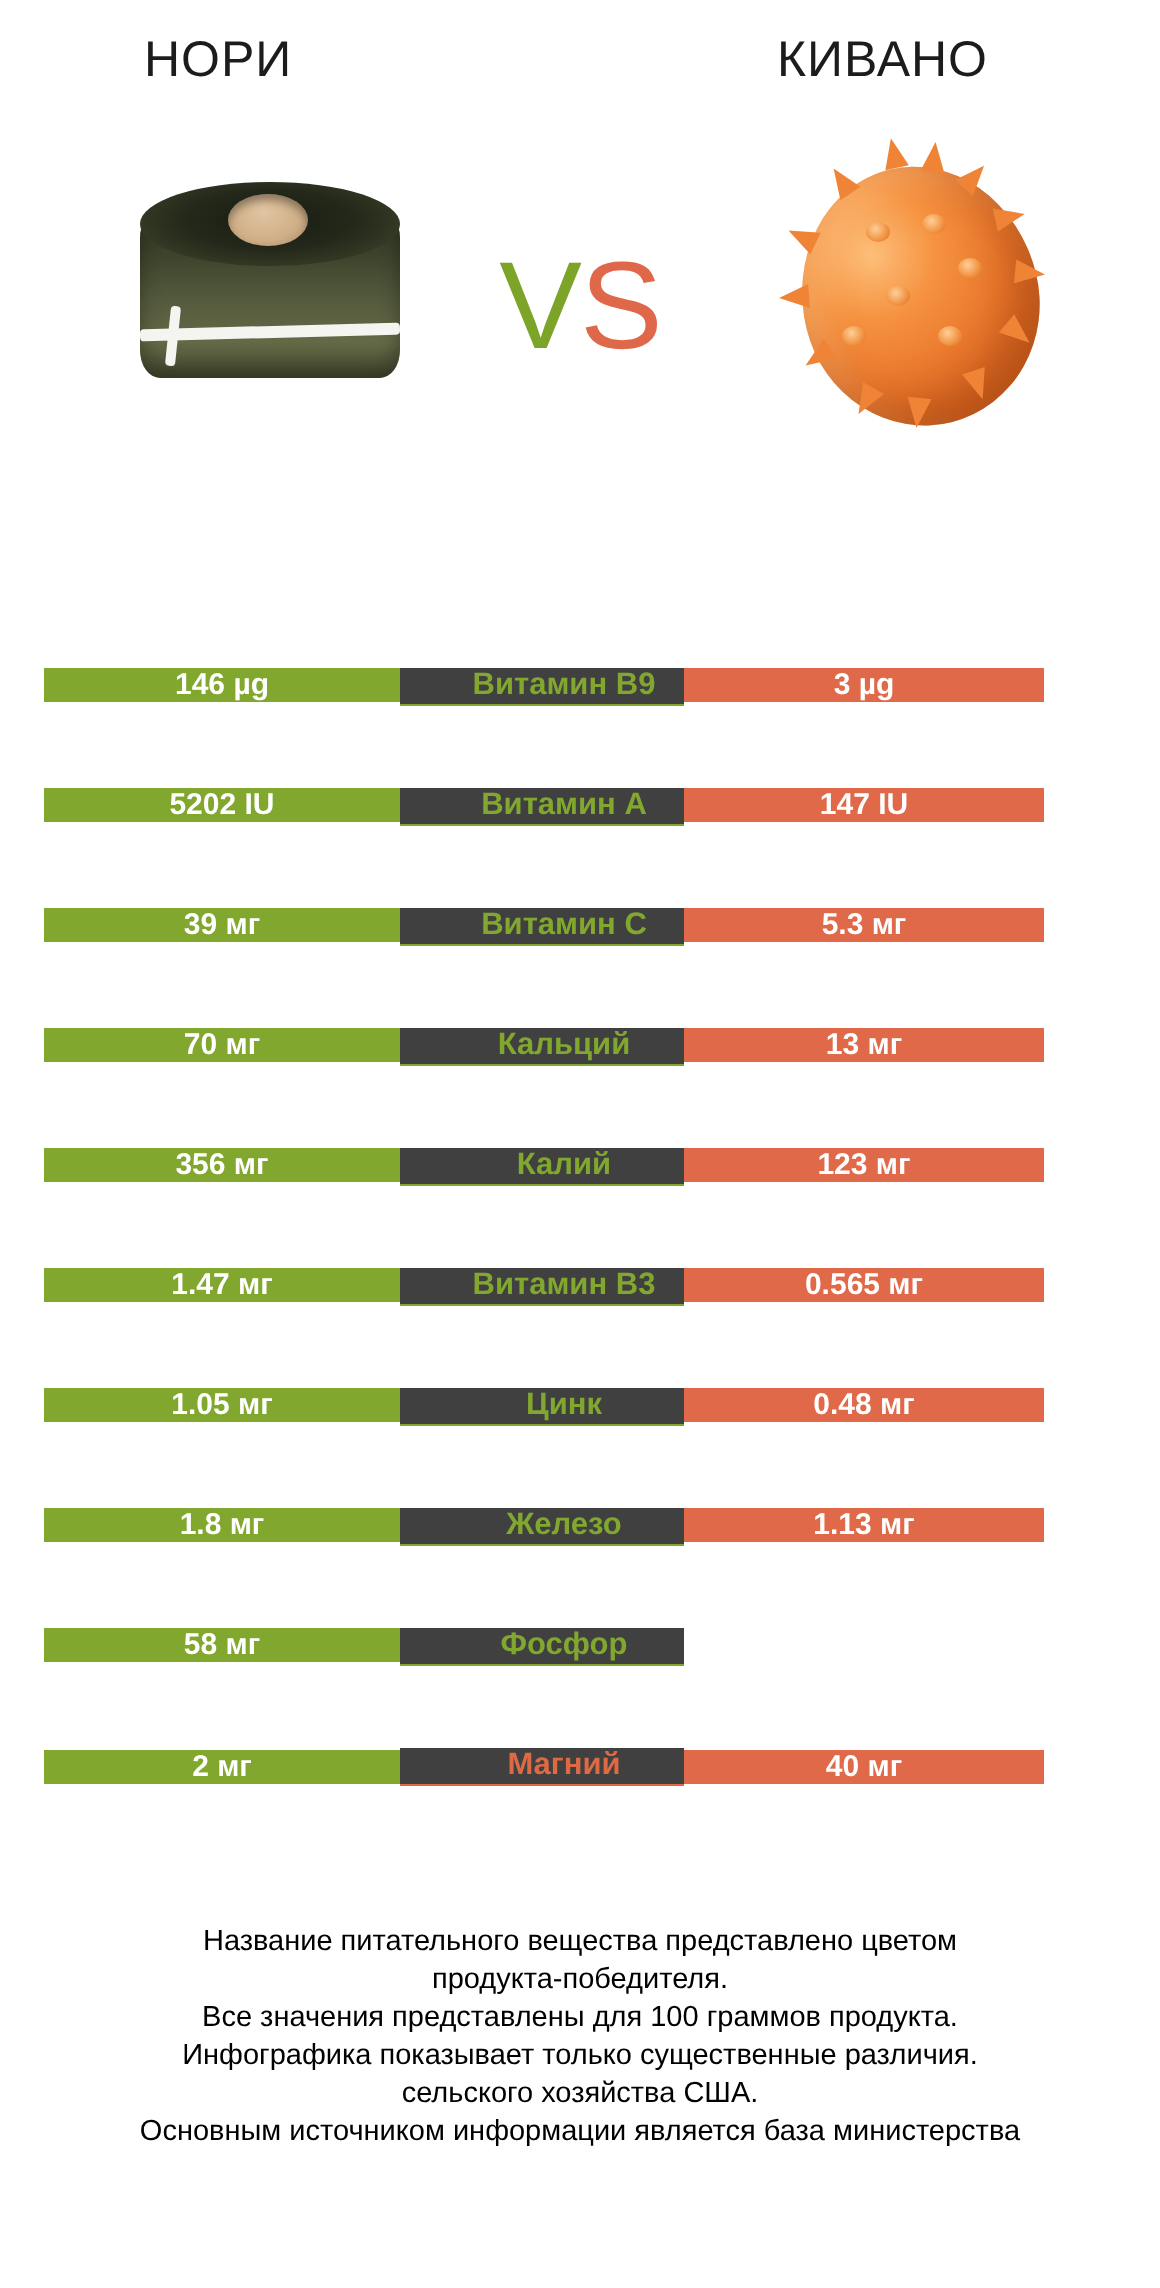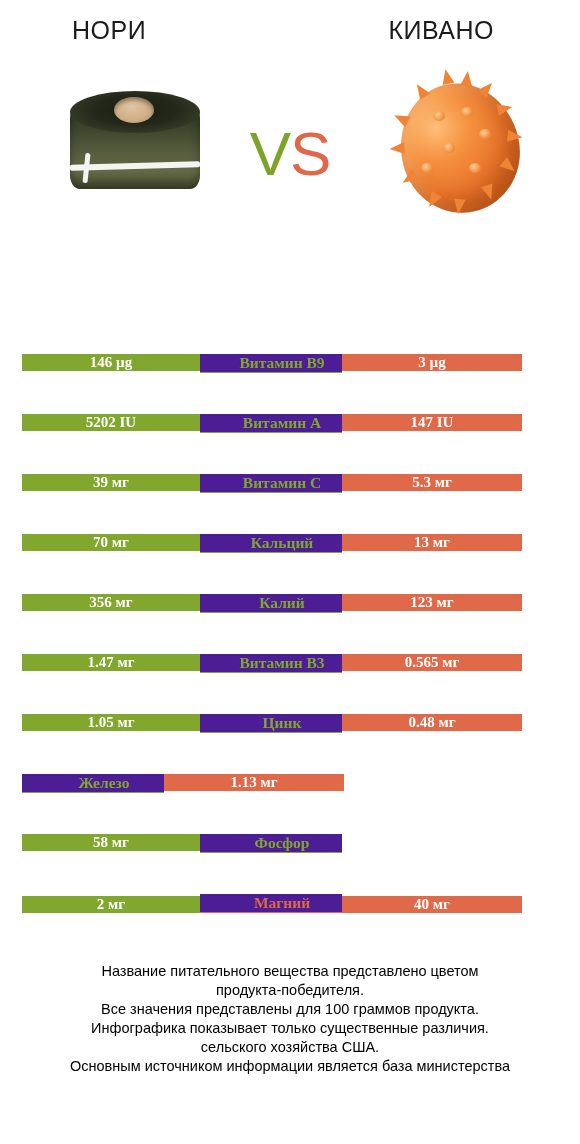--- a/index.html
+++ b/index.html
@@ -155,40 +155,39 @@
   
   .table {
     position: absolute;
     left: 22px;
     top: 313px;
     width: 536px;
   }
   .row {
     display: flex;
     height: 60px;
-    align-items: flex-end;
-    font-family: Liberation Serif, serif;
+    align-items: center;
   }
   .cell {
     display: flex;
     align-items: center;
     justify-content: center;
     box-sizing: border-box;
     font-size: 15px;
     font-weight: 700;
   }
   .cell-left {
     width: 178px;
     background: #81a72e;
     color: #ffffff;
     border-bottom: 2px solid #ffffff;
   }
   .cell-mid {
     width: 142px;
-    background: #4c1d95;
+    background: #404040;
     color: #81a72e;
     font-size: 15.5px;
     border-bottom: 1px solid #81a72e;
     padding-left: 22px;
   }
   .cell-mid.win-right {
     color: #dd6a44;
     border-bottom-color: #dd6a44;
   }
   .cell-right {
@@ -297,20 +296,21 @@
       <div class="cell cell-left">1.47 мг</div>
       <div class="cell cell-mid">Витамин B3</div>
       <div class="cell cell-right">0.565 мг</div>
     </div>
     <div class="row">
       <div class="cell cell-left">1.05 мг</div>
       <div class="cell cell-mid">Цинк</div>
       <div class="cell cell-right">0.48 мг</div>
     </div>
     <div class="row">
+      <div class="cell cell-left">1.8 мг</div>
       <div class="cell cell-mid">Железо</div>
       <div class="cell cell-right">1.13 мг</div>
     </div>
     <div class="row">
       <div class="cell cell-left">58 мг</div>
       <div class="cell cell-mid">Фосфор</div>
     </div>
     <div class="row">
       <div class="cell cell-left">2 мг</div>
       <div class="cell cell-mid win-right">Магний</div>

